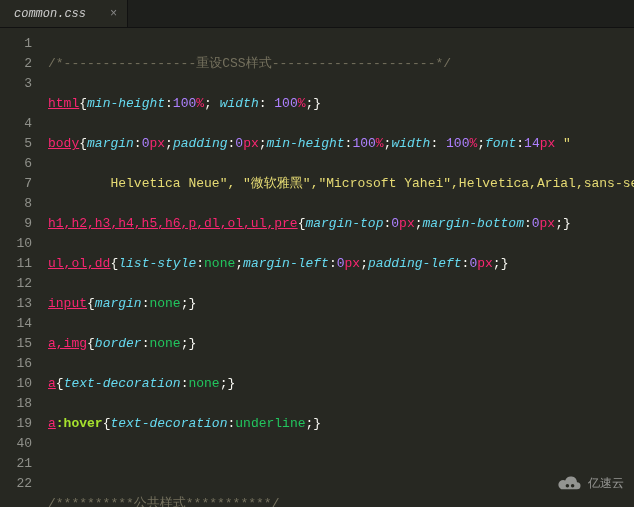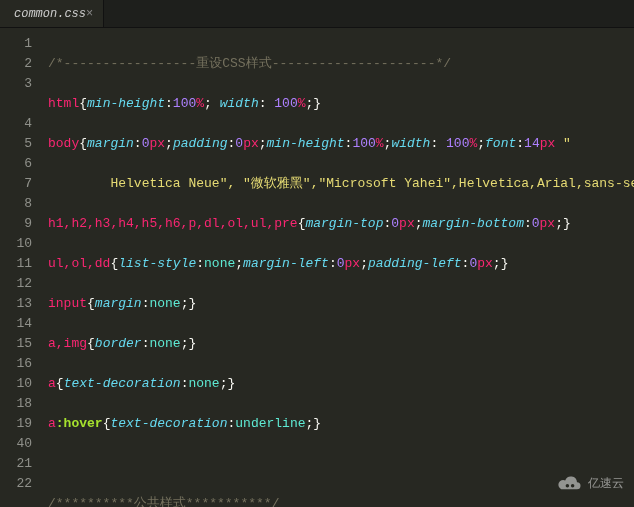--- a/index.html
+++ b/index.html
@@ -19,21 +19,21 @@
     display: flex;
     align-items: stretch;
     border-bottom: 1px solid #111;
   }
   .tab {
     background: #272822;
     color: #ccc;
     padding: 0 10px 0 14px;
     display: flex;
     align-items: center;
-    gap: 0;
+    gap: 24px;
     font-size: 12px;
     font-style: italic;
     border-right: 1px solid #111;
     cursor: pointer;
   }
   .tab .close {
     color: #888;
     font-style: normal;
     cursor: pointer;
   }
@@ -51,28 +51,28 @@
     line-height: 20px;
     min-width: 44px;
   }
   .code {
     padding: 6px 0 6px 4px;
     line-height: 20px;
     white-space: pre;
   }
   .line { height: 20px; }
   .c-comment { color: #75715e; }
-  .c-tag     { color: #f92672; }
+  .c-tag     { color: #f92672; text-decoration: underline; }
   .c-punct   { color: #f8f8f2; }
   .c-prop    { color: #66d9ef; font-style: italic; }
   .c-num     { color: #ae81ff; }
   .c-unit    { color: #f92672; }
   .c-str     { color: #e6db74; }
   .c-sel     { color: #a6e22e; font-weight: bold; }
-  .c-plain   { color: #5eead4; }
+  .c-plain   { color: #22c55e; }
   .watermark {
     position: absolute;
     right: 10px;
     bottom: 10px;
     opacity: 0.5;
     display: flex;
     align-items: center;
     gap: 4px;
     color: #fff;
     font-family: sans-serif;

